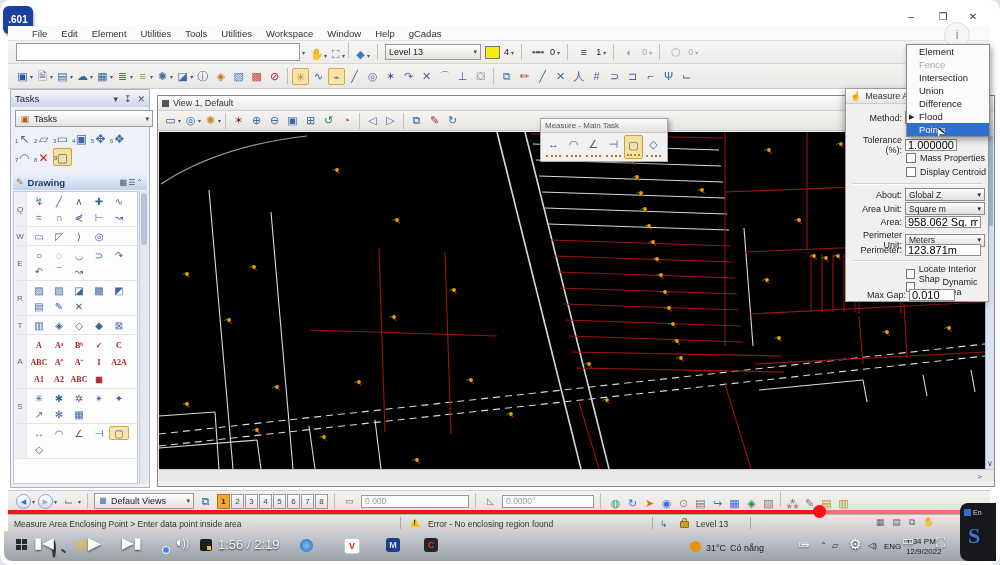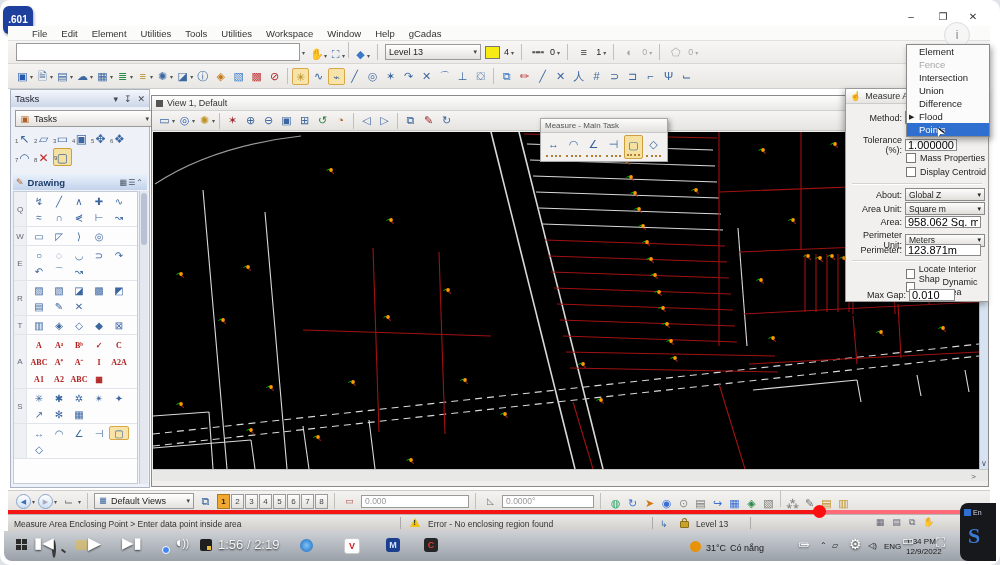--- a/index.html
+++ b/index.html
@@ -40,21 +40,21 @@
   .draw-head b{font-size:9.5px;color:#1a3a6b;}
   .draw-head .mini{margin-left:auto;font-size:8px;color:#456;letter-spacing:1px;}
   .toolzone{left:2px;top:101px;width:125px;height:293px;background:#fdfdfd;border:1px solid #c5cbd6;box-sizing:border-box;}
   .lrow{position:relative;border-bottom:1px solid #e1e4ea;display:flex;}
   .lrow .gut{width:12px;background:#eef0f4;color:#667;font-size:8px;display:flex;align-items:center;justify-content:center;border-right:1px solid #e1e4ea;}
   .lrow .icons{flex:1;padding:1px 2px;line-height:13px;}
   .lrow .icons .ticon{min-width:20px;height:14px;line-height:14px;font-size:10px;}
   .pscroll{left:128px;top:101px;width:9px;height:293px;background:#e4e7ee;border-left:1px solid #c5cbd6;box-sizing:border-box;}
   .pthumb{left:1px;top:2px;width:6px;height:52px;background:#b9c2d4;border-radius:3px;}
   
-  .view{left:151px;top:95px;width:838px;height:392px;border:1px solid #8a8a8a;background:#f0efee;box-sizing:border-box;}
+  .view{left:157px;top:95px;width:838px;height:392px;border:1px solid #8a8a8a;background:#f0efee;box-sizing:border-box;}
   .vtitle{left:0;top:0;width:100%;height:15px;background:linear-gradient(#fdfdfd,#e8e8e6);display:flex;align-items:center;gap:4px;padding-left:4px;box-sizing:border-box;font-size:9px;color:#333;border-bottom:1px solid #d0d0d0;}
   .vtools{left:0;top:15px;width:100%;height:20px;background:linear-gradient(#f6f5f3,#e6e4e1);display:flex;align-items:center;gap:1px;padding-left:4px;box-sizing:border-box;border-bottom:1px solid #c8c8c8;}
   .vcanvas{left:1px;top:36px;width:826px;height:337px;background:#000;}
   .vscroll{left:827px;top:36px;width:9px;height:337px;background:#d7e3f2;border-left:1px solid #b0b8c8;box-sizing:border-box;}
   .vthumb{left:1px;top:4px;width:6px;height:90px;background:#9fb4d4;border-radius:2px;}
   .hscroll{left:1px;top:373px;width:835px;height:12px;background:#e8e8e6;border-top:1px solid #c8c8c8;box-sizing:border-box;font-size:8px;color:#667;}
   .sarrow{position:absolute;font-size:8px;color:#556;}
   
   .mfloat{left:540px;top:118px;width:128px;height:44px;background:#f2f1ef;border:1px solid #a8a8a8;box-shadow:2px 2px 5px rgba(0,0,0,.35);box-sizing:border-box;}
   .mfloat .ft{height:13px;background:linear-gradient(#fcfcfc,#e2e1de);font-size:8px;color:#555;padding-left:4px;line-height:13px;border-bottom:1px solid #c8c8c8;}

